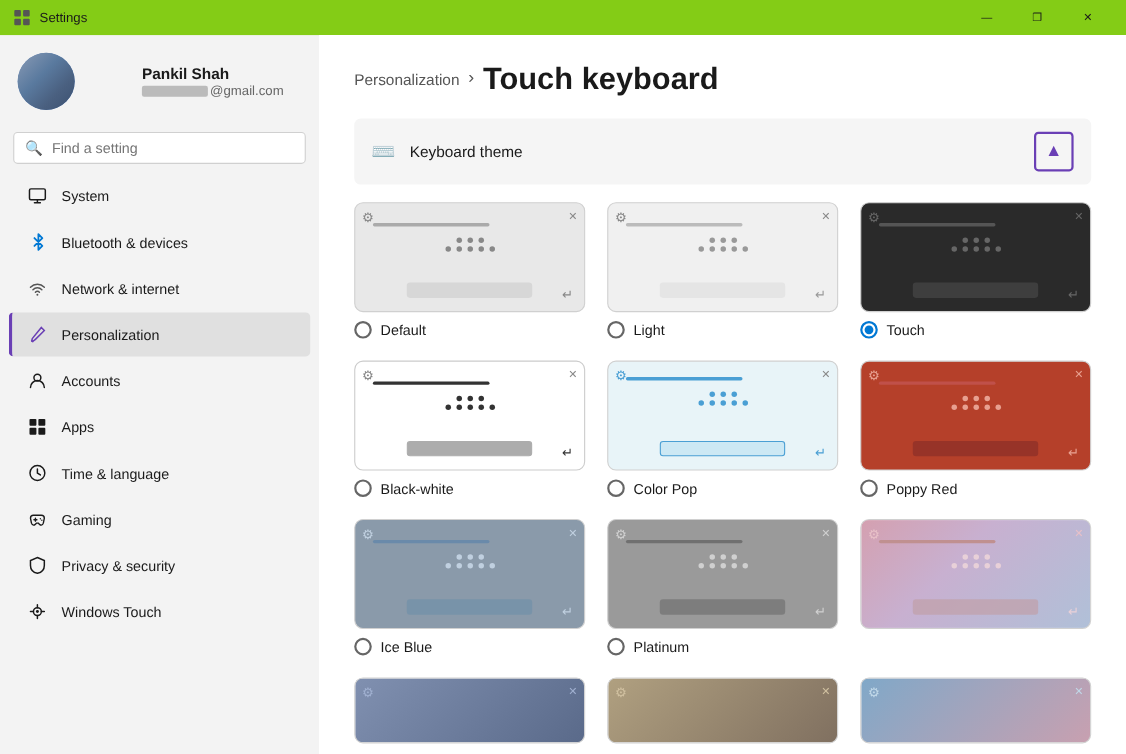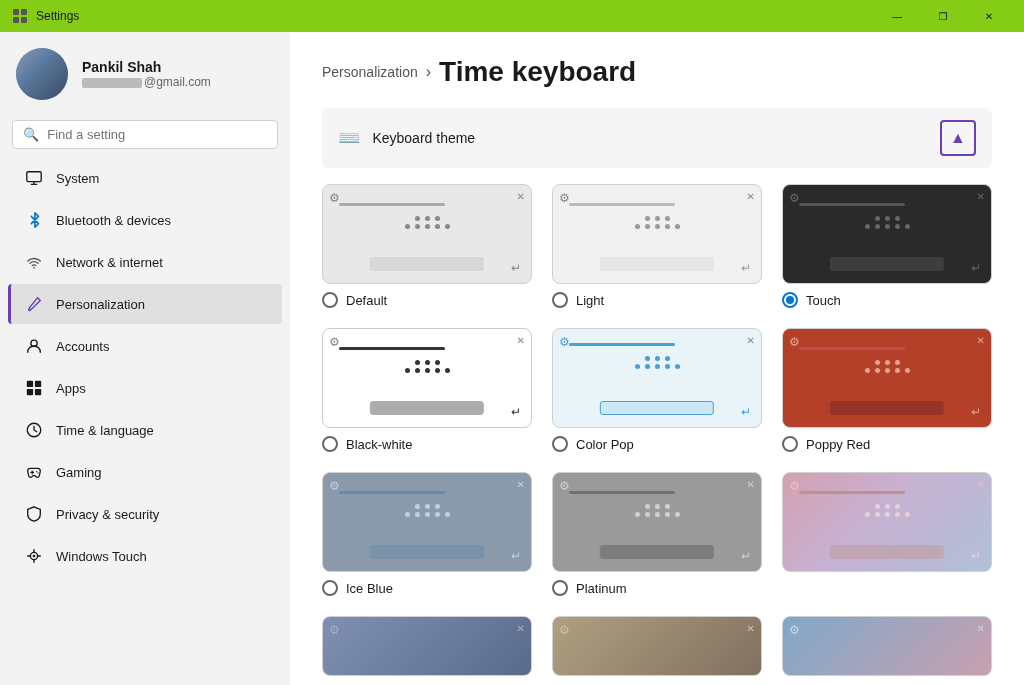--- a/index.html
+++ b/index.html
@@ -88,21 +88,21 @@
       display: flex;
       align-items: center;
       justify-content: center;
     }
     .avatar-img {
       width: 100%;
       height: 100%;
       background: linear-gradient(135deg, #8a9bb5 0%, #5a7a9f 40%, #4a6080 70%, #3a5070 100%);
       border-radius: 50%;
     }
-    .user-info { display: flex; flex-direction: column; }
+    .user-info { display: flex; flex-direction: column; margin-left: 47px; }
     .user-name { font-size: 14px; font-weight: 600; color: #1a1a1a; }
     .user-email { font-size: 12px; color: #666; }
     .email-redacted {
       display: inline-block;
       width: 60px;
       height: 10px;
       background: #bbb;
       border-radius: 2px;
       vertical-align: middle;
       margin-right: 2px;
@@ -458,21 +458,21 @@
         </svg>
       </div>
       <span>Windows Touch</span>
     </div>
   </div>
 
   <div class="content">
     <div class="breadcrumb">
       <span>Personalization</span>
       <span class="breadcrumb-sep">›</span>
-      <span class="breadcrumb-current">Time keyboard</span>
+      <span class="breadcrumb-current">Touch keyboard</span>
     </div>
 
     <div class="section-header">
       <div class="section-header-left">
         <span style="font-size:18px;">⌨️</span>
         <span class="section-title">Keyboard theme</span>
       </div>
       <div class="collapse-btn">
         <span>▲</span>
       </div>

